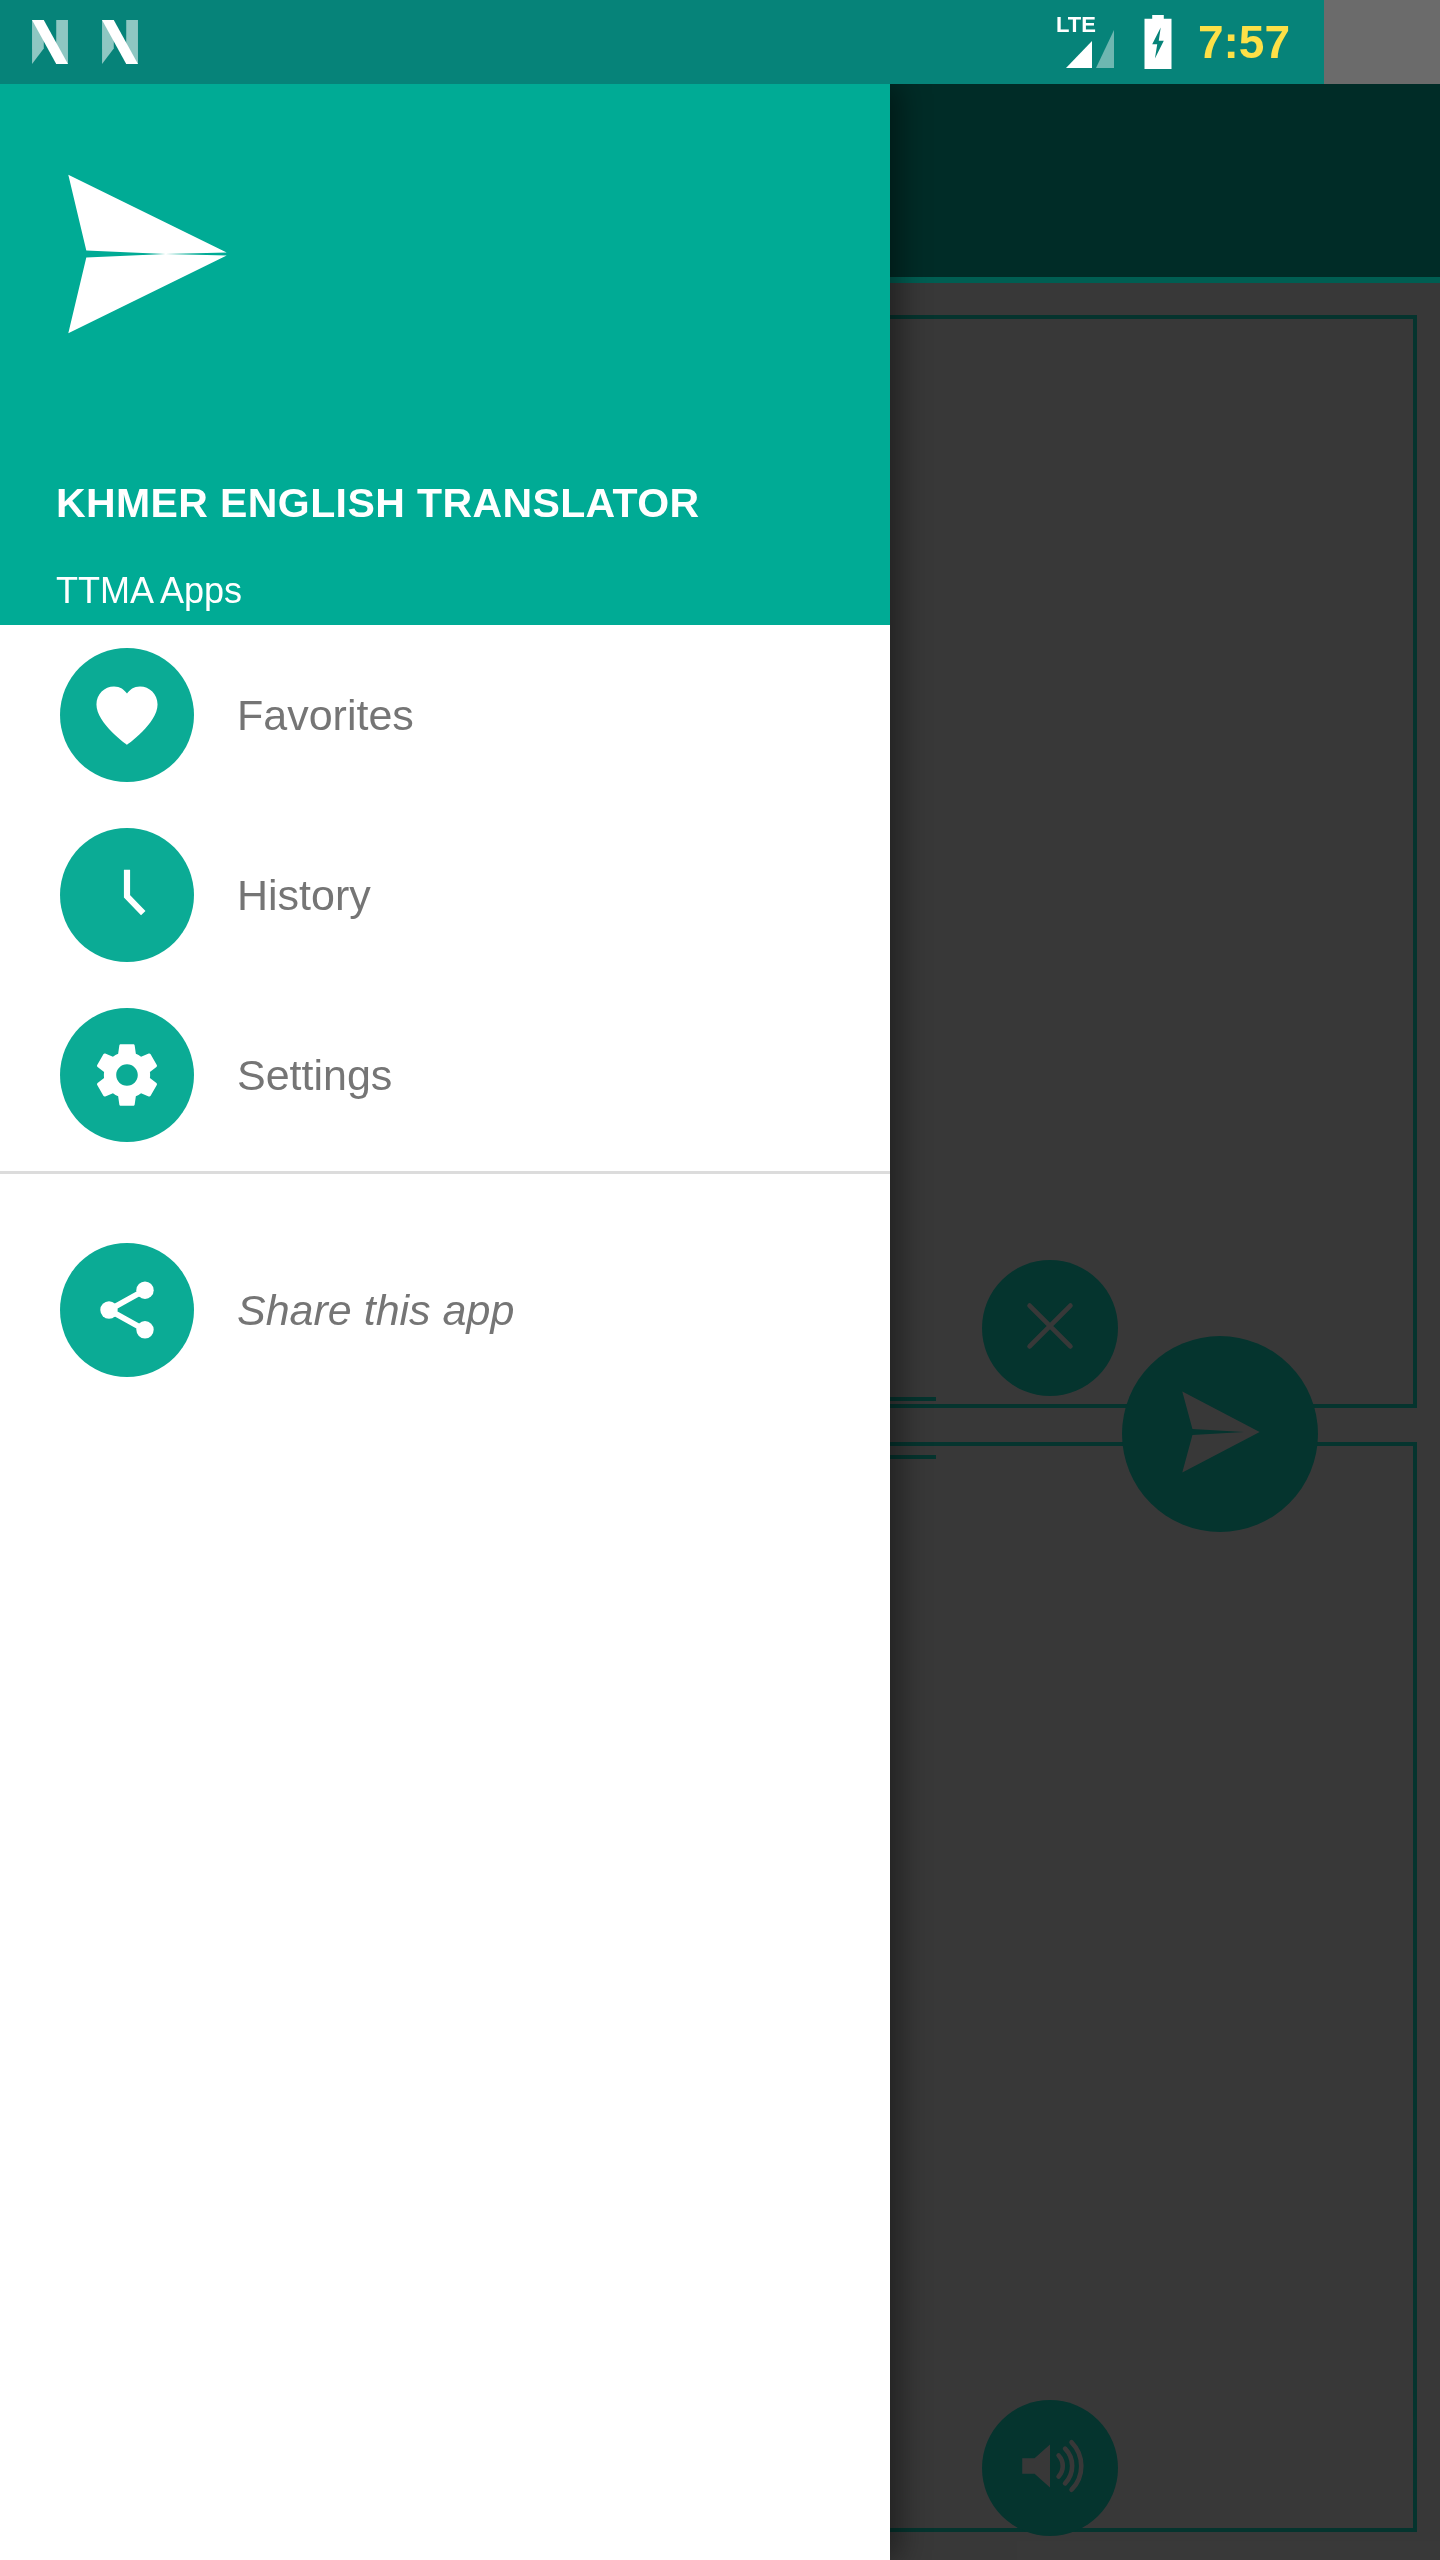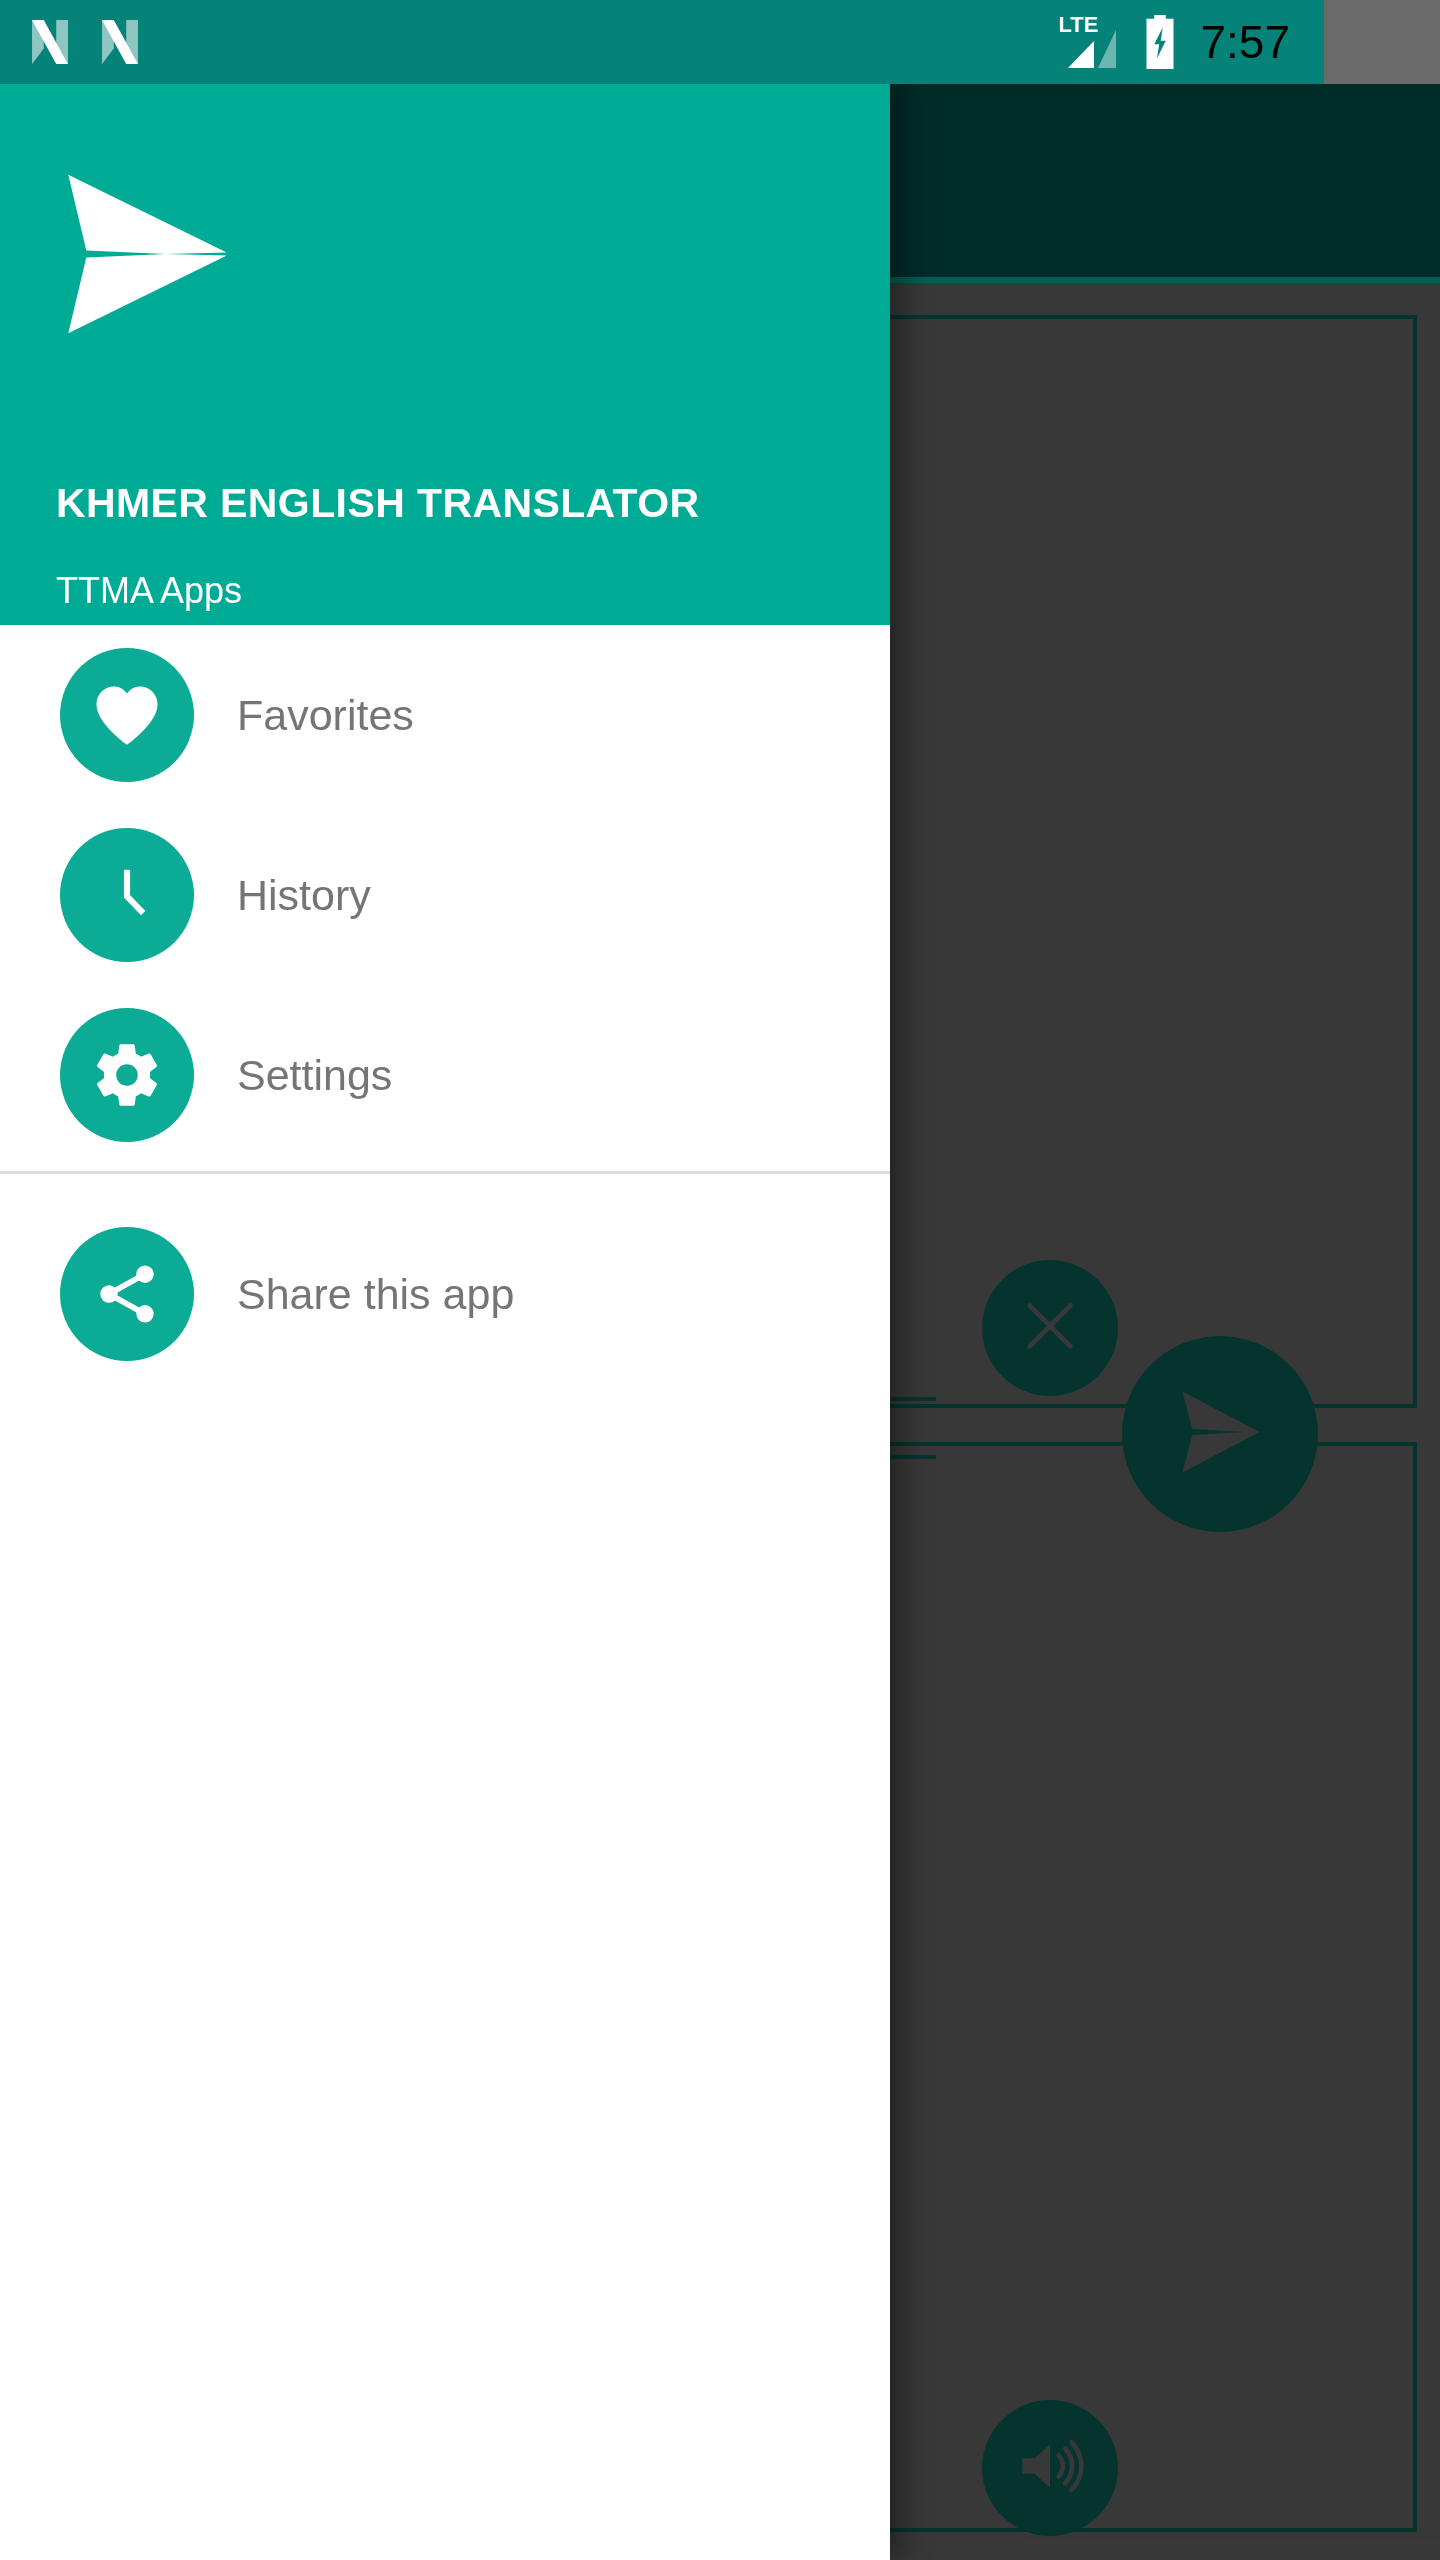--- a/index.html
+++ b/index.html
@@ -34,21 +34,21 @@
   }
   .signal-wrap { position:relative; width:60px; height:56px; }
   .lte-text {
     position:absolute; left:-2px; top:0;
     font-size:22px; font-weight:bold; color:#ffffff;
     letter-spacing:0px; line-height:22px;
   }
   .signal-tri { position:absolute; left:6px; bottom:0; width:52px; height:40px; }
   .batt { width:36px; height:54px; display:block; }
   #clock {
-    font-size:46px; color:#000000; font-weight:400;
+    font-size:46px; color:#fde047; font-weight:700;
     line-height:46px; letter-spacing:0px;
   }
 
   
   #app-bg { position:absolute; left:0; top:84px; width:1440px; height:2476px; }
   #toolbar {
     position:absolute; left:0; top:0; width:1440px; height:199px;
     background:#00544b;
   }
   #tab-english {
@@ -135,21 +135,21 @@
     margin-left:43px;
     color:#757575;
     font-size:43px;
     line-height:48px;
     white-space:nowrap;
   }
   #nav-divider {
     width:890px; height:3px; background:#dcdcdc;
     margin-top:6px;
   }
-  #nav-group-2 { padding-top:30px; }
+  #nav-group-2 { padding-top:46px;font-style:italic; }
 </style>
 </head>
 <body>
 
 <div id="screen">
 
   <div id="app-bg">
 
     <div id="toolbar">
       <div id="tab-english">ENGLISH</div>

